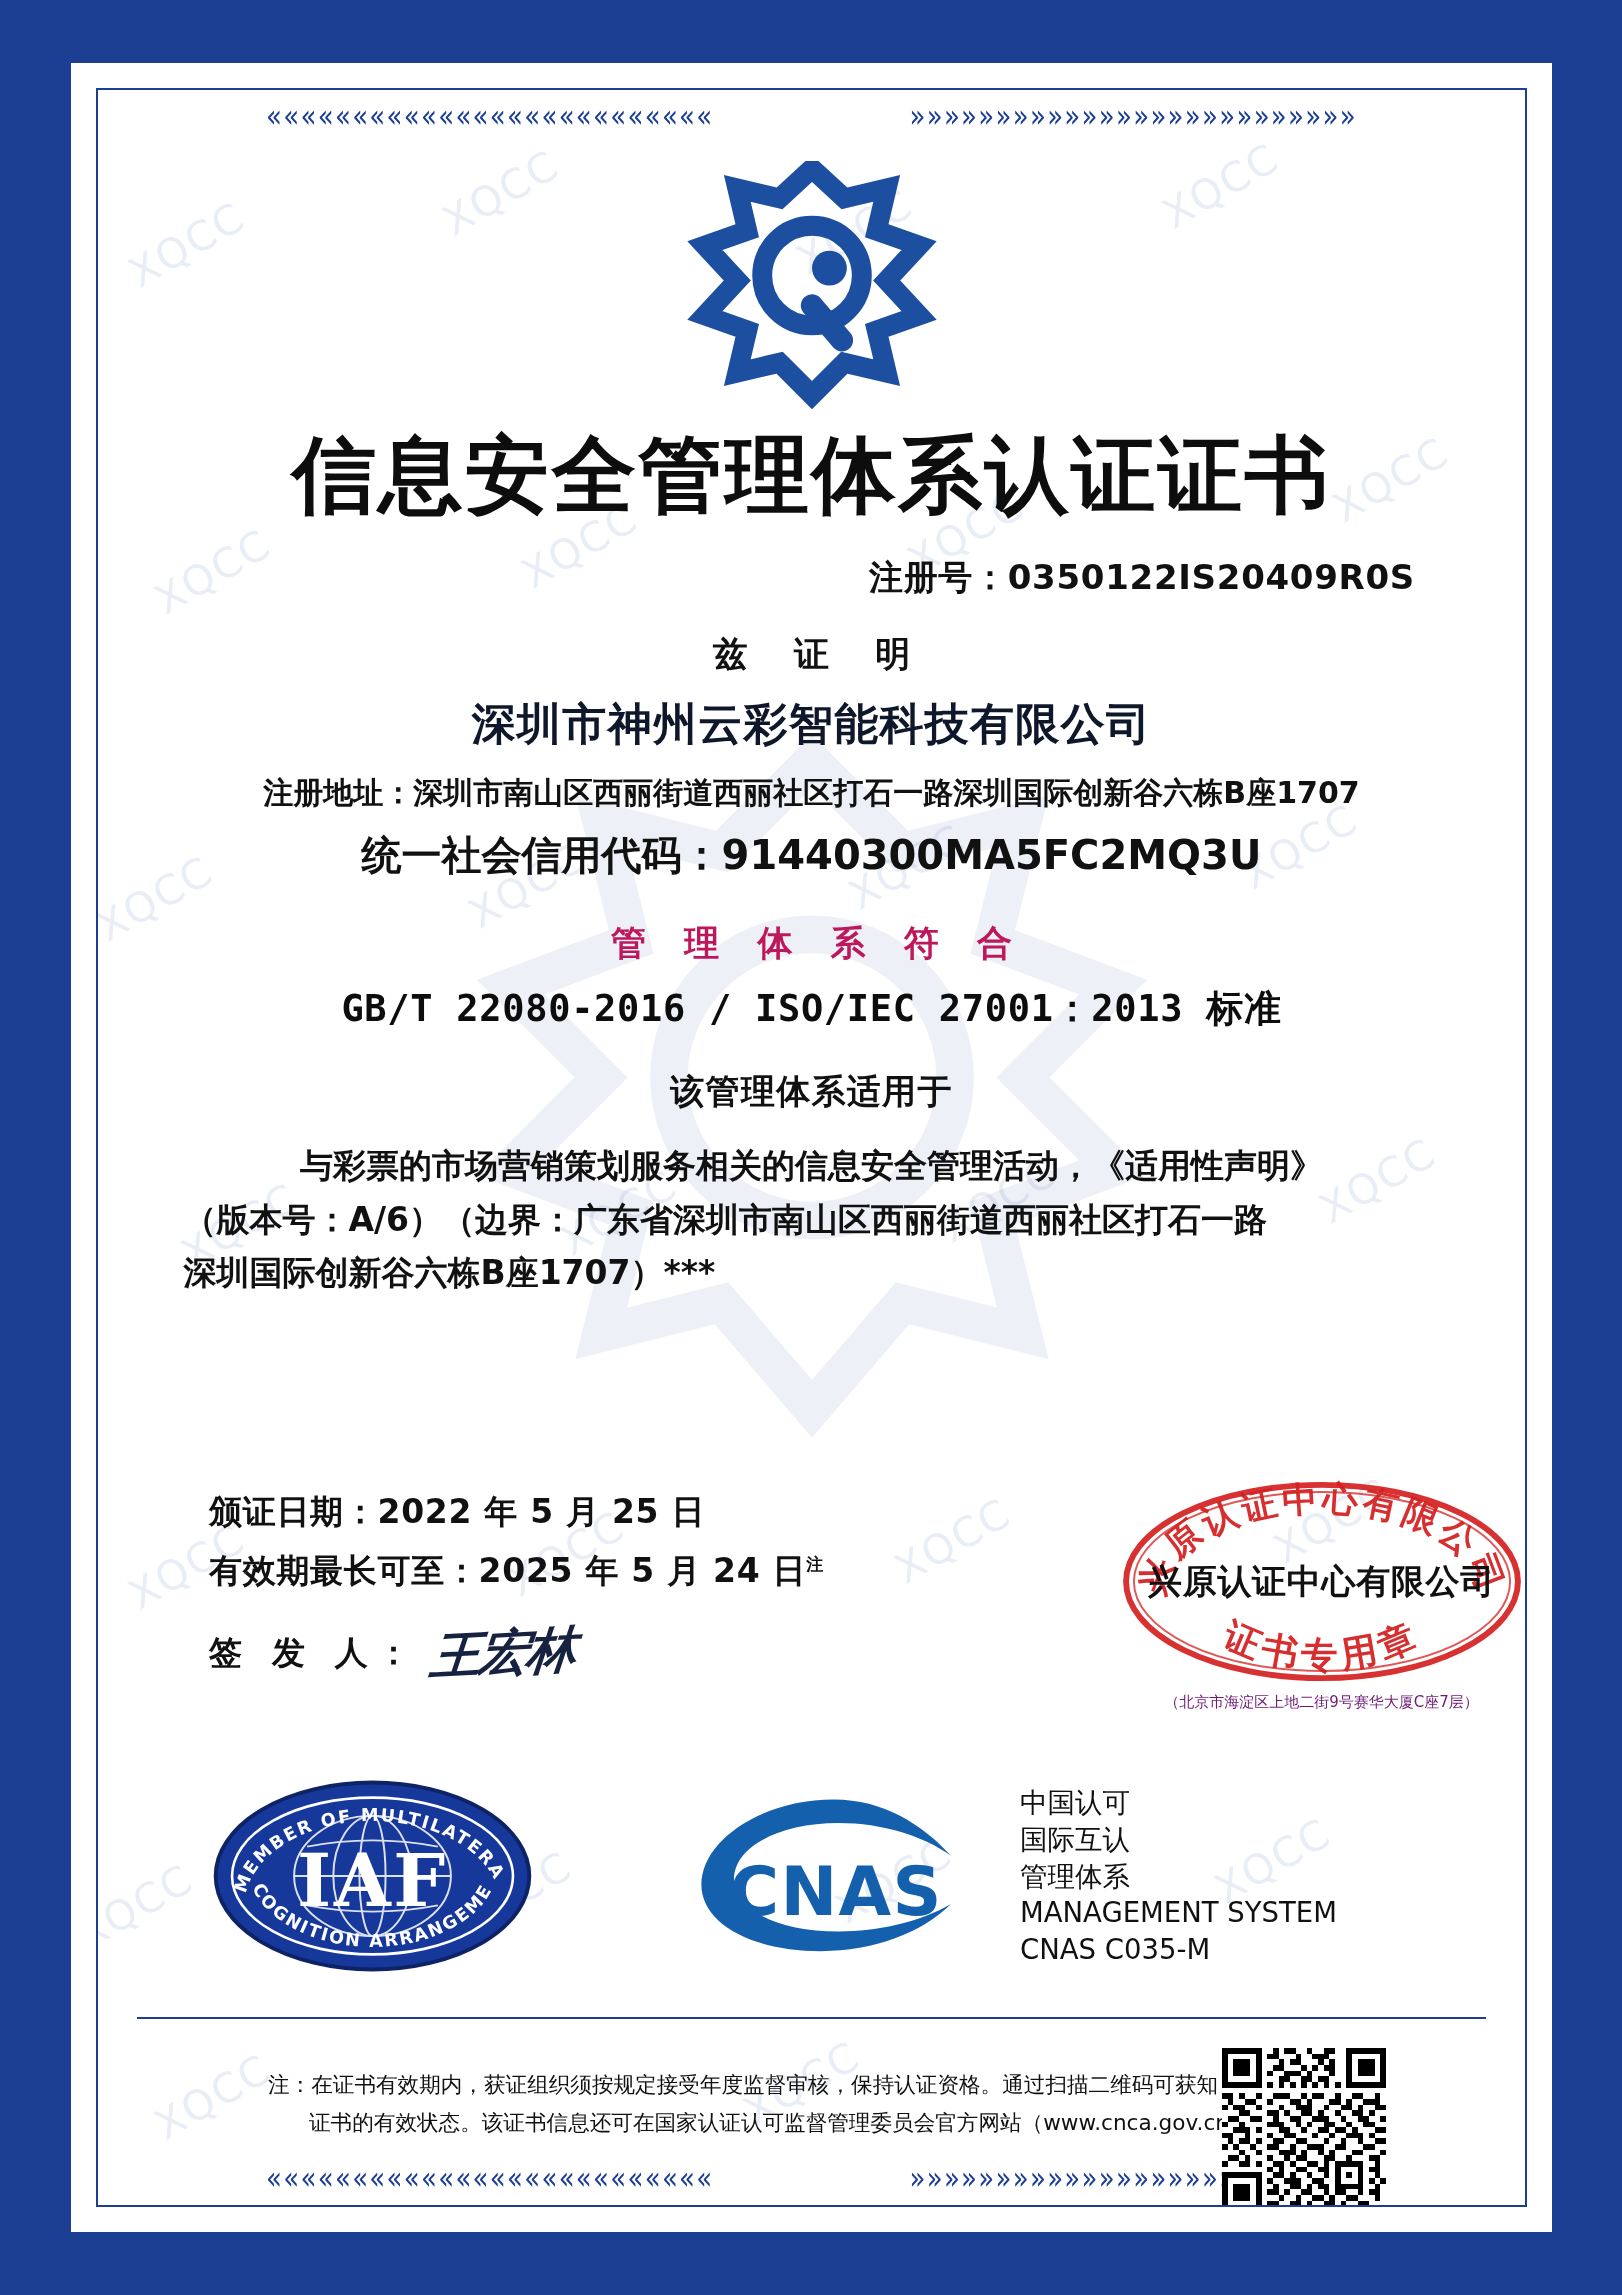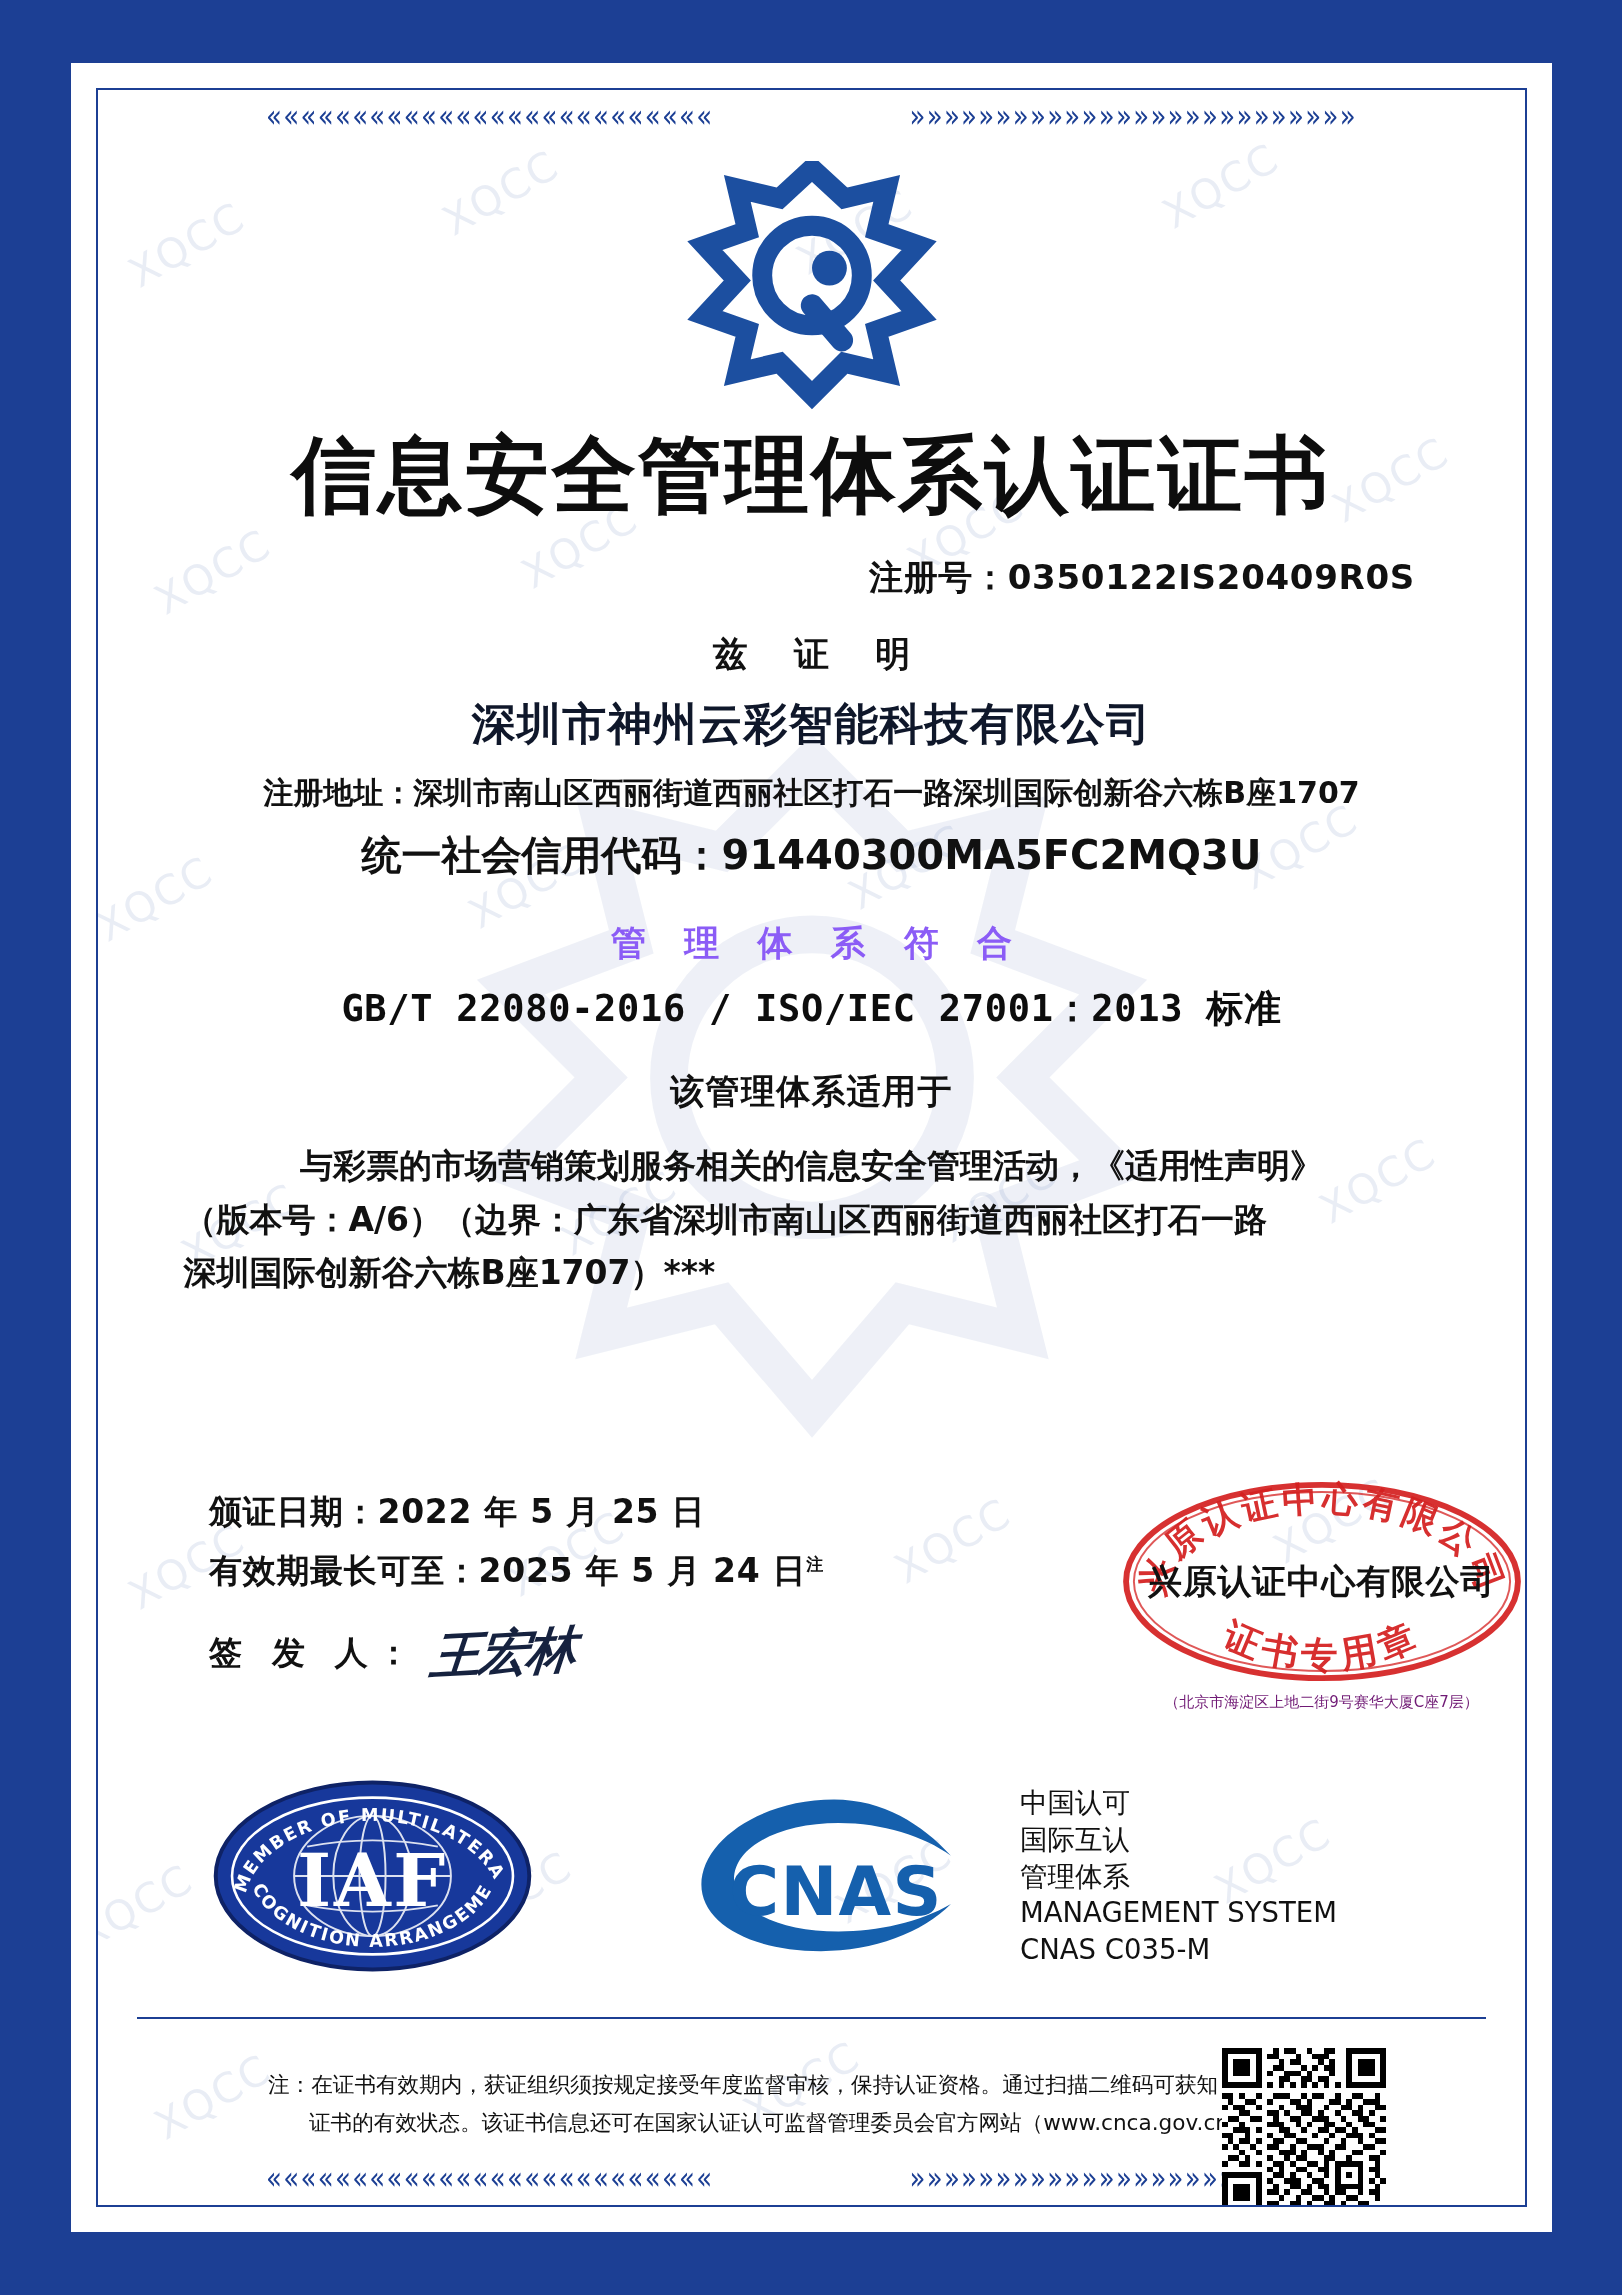--- a/index.html
+++ b/index.html
@@ -168,21 +168,21 @@
     color: #111;
     font-family: "DejaVu Sans", "Liberation Sans", sans-serif;
   }
 
   .conform-label {
     margin-top: 37px;
     font-size: 35px;
     font-weight: bold;
     letter-spacing: 13px;
     text-indent: 13px;
-    color: #8b5cf6;
+    color: #be185d;
     font-family: "DejaVu Sans", "Liberation Sans", sans-serif;
   }
   .standard-line {
     margin-top: 17px;
     font-size: 37px;
     font-weight: bold;
     color: #0d0d0d;
     letter-spacing: 0.7px;
     font-family: "DejaVu Sans Mono", "Liberation Mono", monospace;
   }

